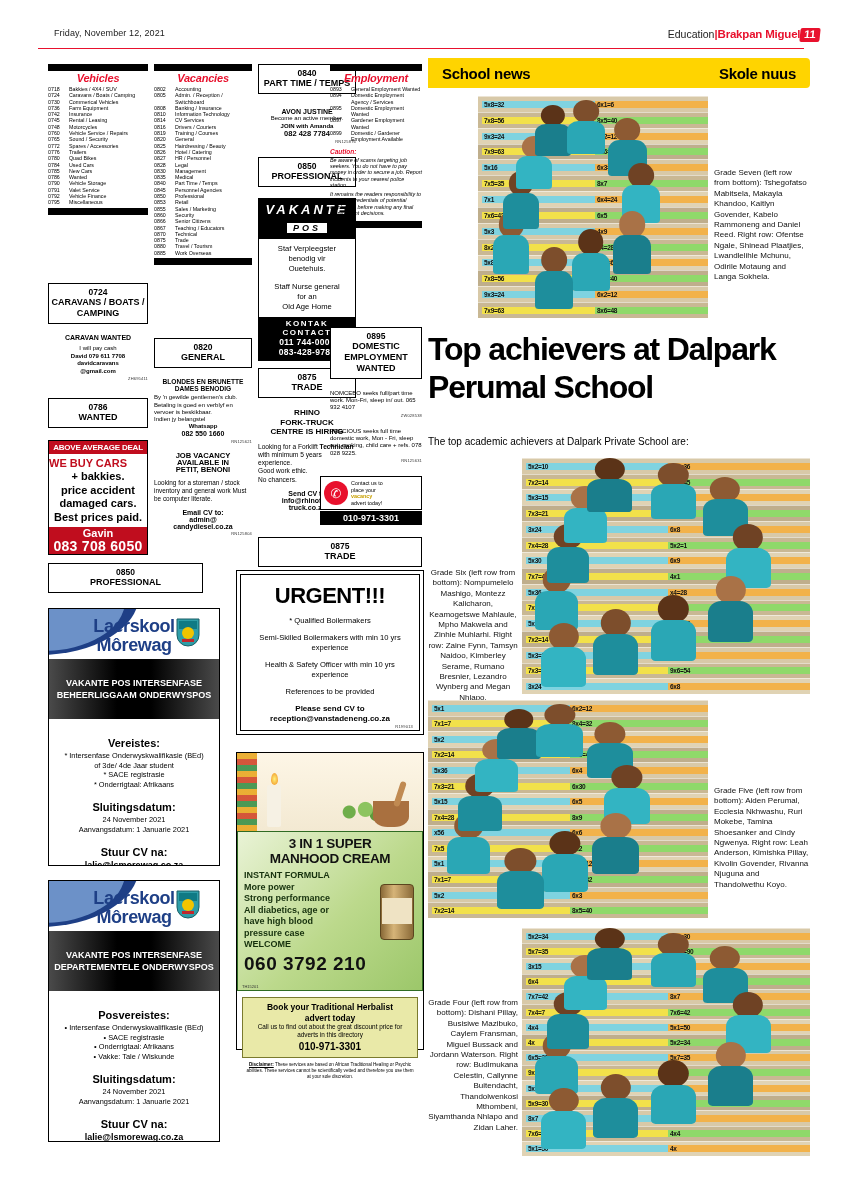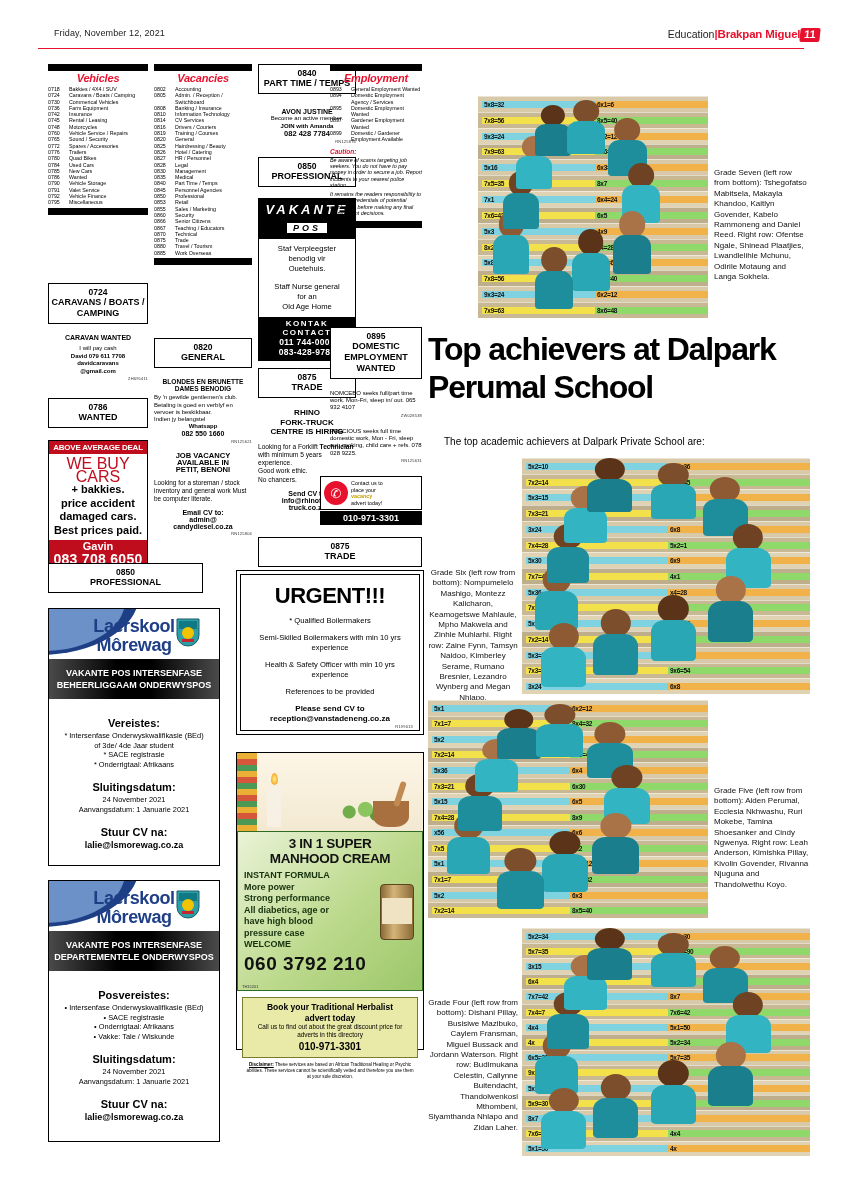--- a/index.html
+++ b/index.html
@@ -78,39 +78,39 @@
   .kontak .k1 { font-weight:bold; font-size:8px; letter-spacing:1.5px; }
   .kontak .num { font-weight:bold; font-size:8.5px; letter-spacing:.3px; line-height:10px; }
 
   
   .caution-t { color:#e8112d; font-weight:bold; font-style:italic; font-size:6.5px; }
   .caution-p { font-style:italic; font-size:5.4px; line-height:6.4px; margin-top:2px; }
 
   
   .wbc { border:1.5px solid #000; background:#fff; }
   .wbc .bar { background:#c00d1e; color:#fff; font-weight:bold; font-size:8px; text-align:center; padding:2px 0; letter-spacing:-.2px; }
-  .wbc .l1 { color:#c00d1e; font-weight:normal; font-size:16px; text-align:center; line-height:13px; }
+  .wbc .l1 { color:#c00d1e; font-weight:bold; font-size:11px; line-height:13px; }
   .wbc .l2 { font-weight:bold; font-size:11px; text-align:center; line-height:13.5px; }
   .wbc .foot { background:#c00d1e; color:#fff; text-align:center; font-weight:bold; }
   .wbc .foot .n1 { font-size:11px; line-height:12px; }
   .wbc .foot .n2 { font-size:14px; line-height:15px; letter-spacing:.3px; }
 
   
   .lk { border:1.5px solid #000; background:#fff; position:relative; overflow:hidden; }
   .lk .swoosh { position:absolute; left:-10px; top:-14px; width:100px; height:60px;
      background:#1e3f86; border-radius:0 0 100% 0; }
   .lk .swoosh2 { position:absolute; left:-6px; top:-8px; width:82px; height:50px;
      background:#7fa6d8; border-radius:0 0 100% 0; opacity:.8;}
   .lk .logo-wrap { position:relative; text-align:center; padding:8px 0 4px 0; }
   .lk .lname { color:#1e3f86; font-weight:bold; font-size:18px; line-height:19px; letter-spacing:-.4px; }
   .lk .crest { position:absolute; right:18px; top:8px; width:26px; height:30px; }
   .lk .banner {
     background:linear-gradient(90deg,#4a4a4a,#000 40%,#000 60%,#4a4a4a);
     color:#fff; text-align:center; font-weight:bold; font-size:9px; line-height:12px;
-    padding:8px 2px;
+    padding:18px 2px;
   }
   .lk .body { text-align:center; padding:6px 4px 8px 4px; }
   .lk .h { font-weight:bold; font-size:11px; margin:12px 0 2px 0; }
   .lk .t { font-size:7.4px; line-height:9.5px; }
   .lk .mail { font-weight:bold; font-size:9px; margin-top:2px; }
 
   
   .urgent { border:1.5px solid #000; padding:3px; background:#fff; }
   .urgent-in { border:1.5px solid #000; padding:8px 6px 6px 6px; text-align:center; }
   .urgent-in .t { font-weight:bold; font-size:22px; letter-spacing:-.5px; }
@@ -169,21 +169,21 @@
     display:flex; align-items:center; justify-content:space-between; padding:0 14px;
   }
   .yellow-banner span { font-weight:bold; font-size:15px; letter-spacing:-.3px; }
 
   .headline {
     position:absolute; left:428px; top:330px; width:382px;
     font-family:"Liberation Sans", sans-serif;
     font-weight:bold; font-size:32px; line-height:38px; letter-spacing:-1.2px;
   }
   .standfirst {
-    position:absolute; left:444px; top:435px; width:382px;
+    position:absolute; left:428px; top:435px; width:382px;
     font-size:10px; line-height:13px;
   }
 
   .caption { font-size:8px; line-height:10.4px; color:#111; }
 
   
   .photo { position:absolute; overflow:hidden; background:#b8864f; }
   .steps { position:absolute; inset:0; }
   .step {
     position:absolute; left:0; width:100%; height:13px;
@@ -708,20 +708,24 @@
   <div style="position:absolute; left:330px; top:390px; width:92px;" class="ad-txt">
     <div>NOMCEBO seeks full/part time work. Mon-Fri, sleep in/ out. 065 932 4107</div>
     <div class="rn">ZW028538</div>
   </div>
 
   <div style="position:absolute; left:330px; top:428px; width:92px;" class="ad-txt">
     <div>PRECIOUS seeks full time domestic work, Mon - Fri, sleep out, cooking, child care + refs. 078 028 9225.</div>
     <div class="rn">RN125631</div>
   </div>
 
+  <div class="yellow-banner">
+    <span>School news</span>
+    <span>Skole nuus</span>
+  </div>
 
   <div class="photo" id="photo1" style="left:478px; top:96px; width:230px; height:222px;">
       <div class="steps">
         <div class="step" style="top: 0px; height: 15.8571px; background: rgb(216, 201, 168);">
           <span style="width: 50%; background: rgb(127, 211, 224); display: inline-block; padding: 0px 2px;">5x8=32</span>
           <span style="width: 50%; background: rgb(242, 178, 74); display: inline-block; padding: 0px 2px;">6x1=6</span>
         </div>
         <div class="step" style="top: 15.8571px; height: 15.8571px; background: rgb(201, 184, 148);">
           <span style="width: 50%; background: rgb(242, 225, 74); display: inline-block; padding: 0px 2px;">7x8=56</span>
           <span style="width: 50%; background: rgb(143, 217, 106); display: inline-block; padding: 0px 2px;">8x5=40</span>

